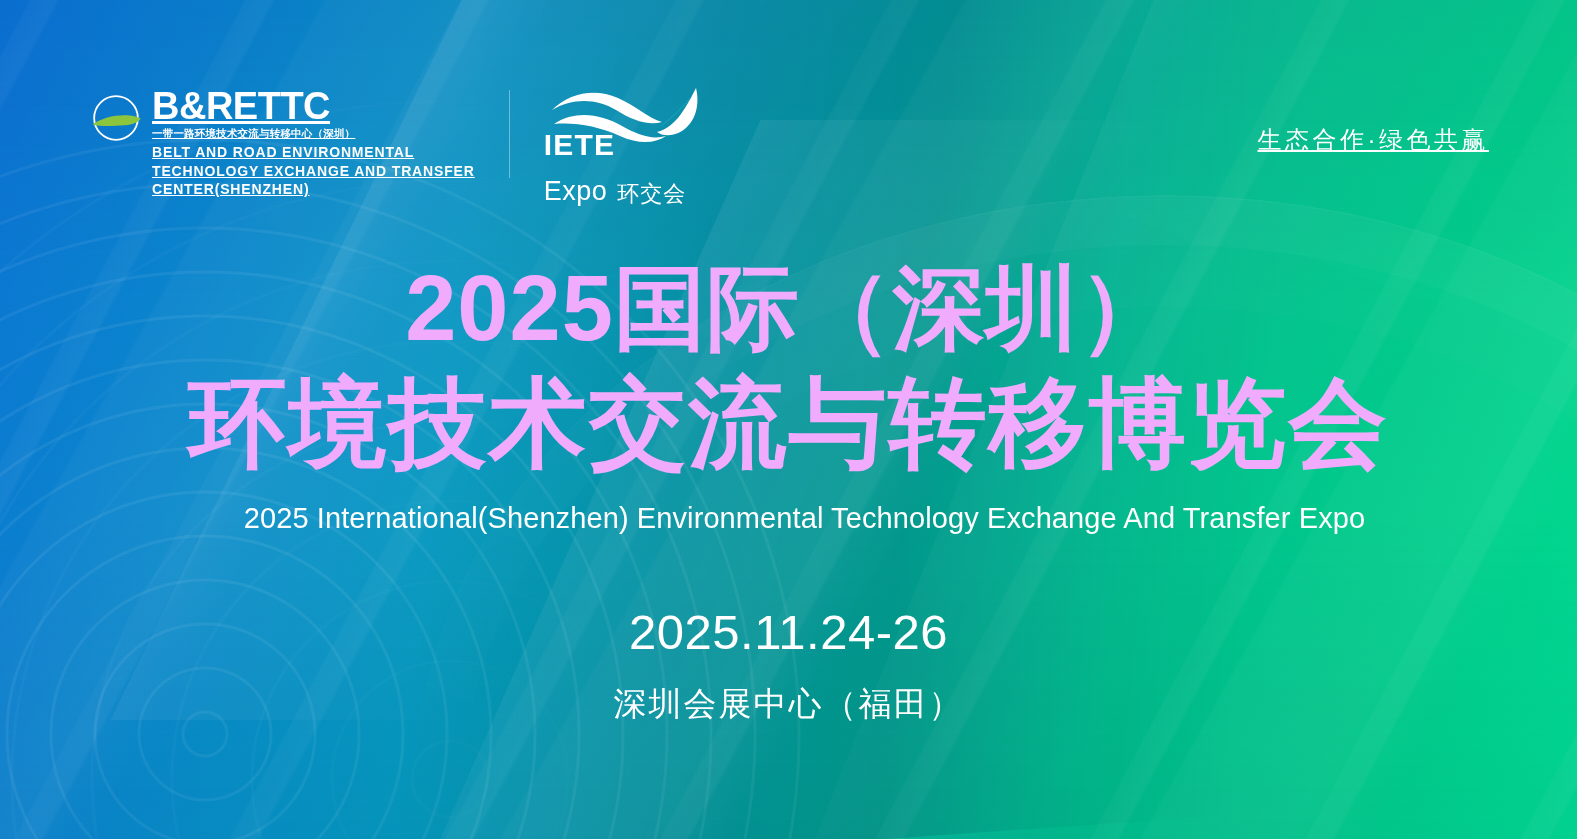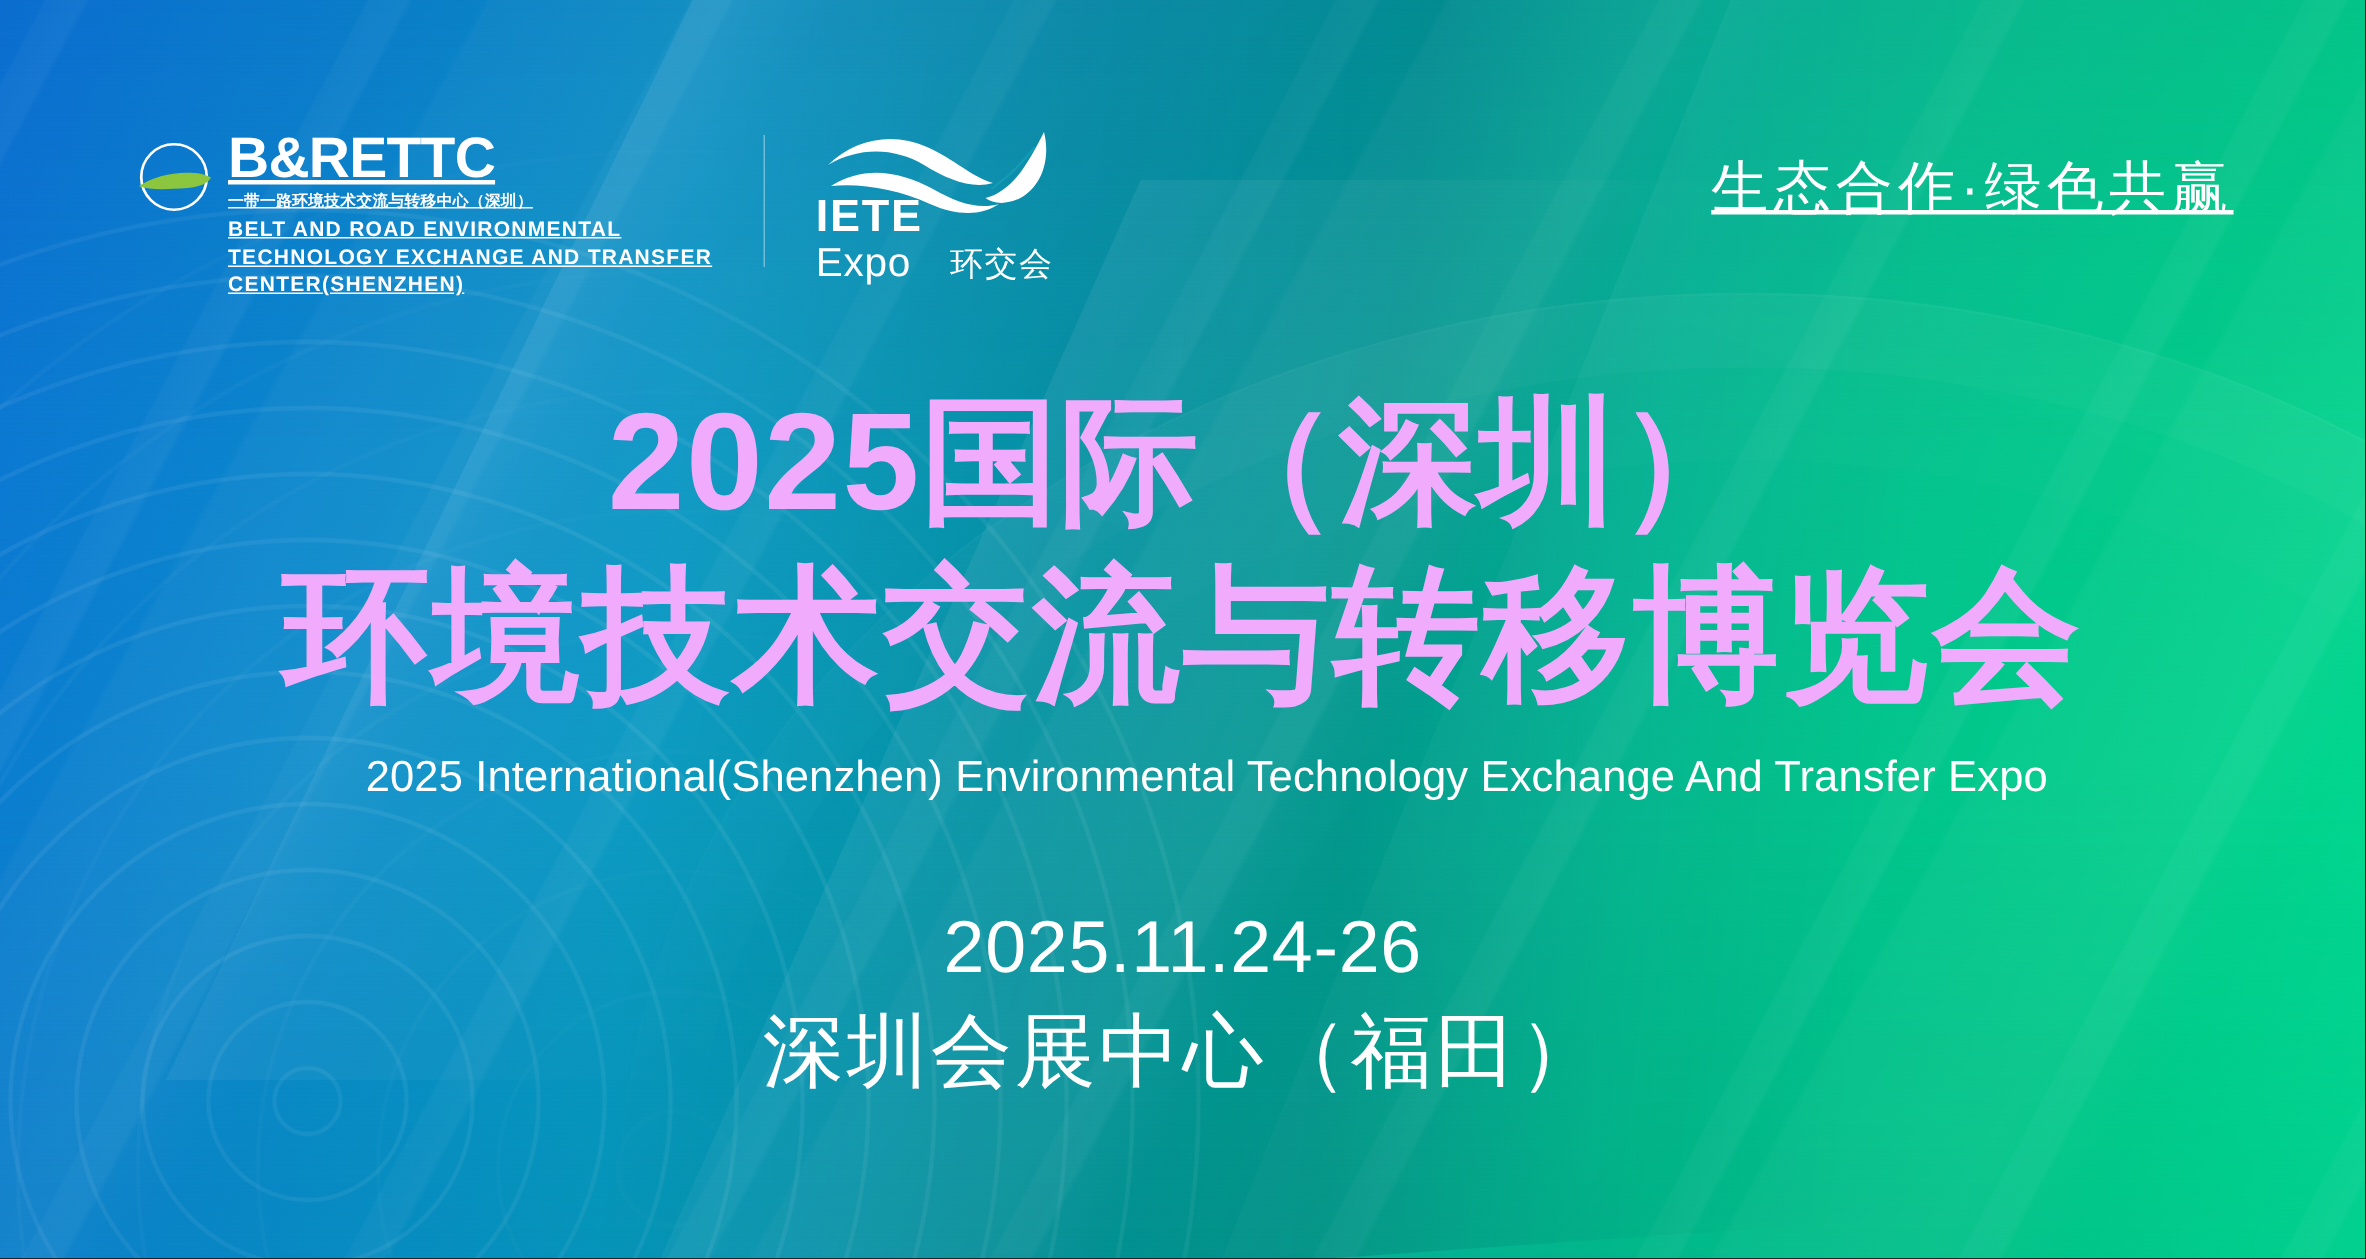--- a/index.html
+++ b/index.html
@@ -225,43 +225,43 @@
   .iete-art { position: absolute; top: 0; left: 6px; width: 152px; height: 62px; }
   .iete-words { position: absolute; left: 0; top: 44px; }
   .iete-main {
     font-size: 30px;
     font-weight: 700;
     letter-spacing: 1.2px;
     line-height: 1;
   }
   .iete-sub {
     display: flex;
-    align-items: center;
-    gap: 26px;
-    margin-top: 2px;
+    align-items: flex-end;
+    gap: 10px;
+    margin-top: 18px;
   }
   .iete-expo {
     font-size: 27px;
     font-weight: 300;
     letter-spacing: 0.5px;
     line-height: 1;
   }
   .iete-cn {
     font-size: 22px;
     font-weight: 500;
     letter-spacing: 1px;
     line-height: 1;
   }
 
   
   .tagline {
-    font-size: 38px;
+    font-size: 24px;
     font-weight: 400;
     letter-spacing: 3.5px;
-    margin-top: 14px;
+    margin-top: 38px;
     white-space: nowrap;
   }
 
   
   .title-block {
     position: absolute;
     left: 0; right: 0;
     top: 262px;
     text-align: center;
   }
@@ -297,26 +297,25 @@
     top: 604px;
     text-align: center;
   }
   .date {
     font-size: 49px;
     font-weight: 400;
     letter-spacing: 0.5px;
     line-height: 1.18;
   }
   .venue {
-    font-size: 54px;
+    font-size: 33px;
     font-weight: 400;
     letter-spacing: 2px;
     line-height: 1.2;
-    margin-top: 12px;
-    font-family: Liberation Mono, monospace;
+    margin-top: 22px;
   }
 </style>
 </head>
 <body>
 
 <div id="poster">
 
   <div class="bg-base"></div>
   <div class="wedge-dark"></div>
   <div class="streaks"></div>

